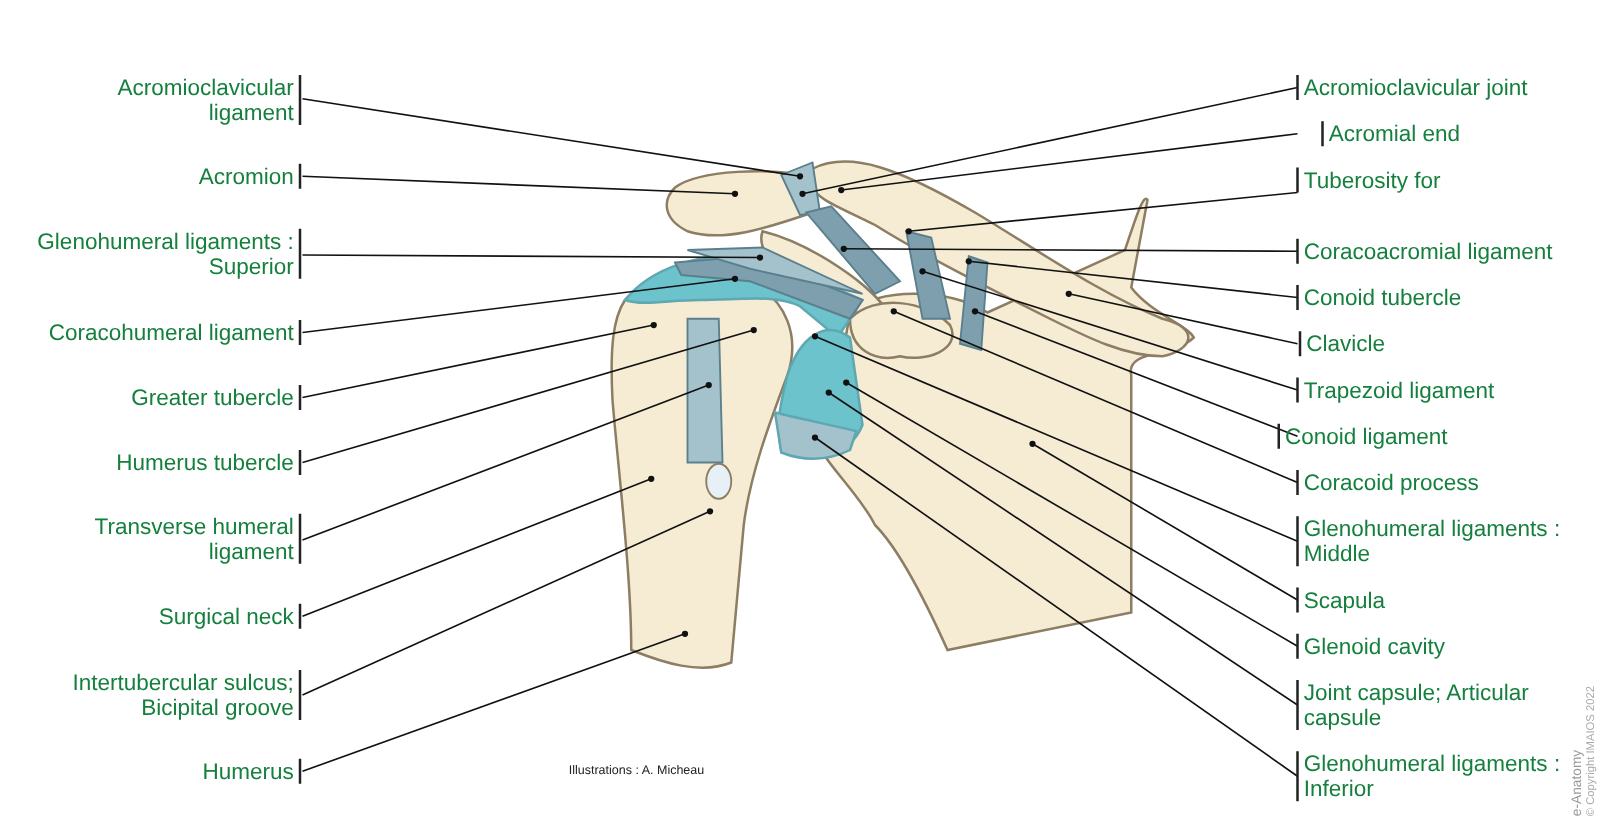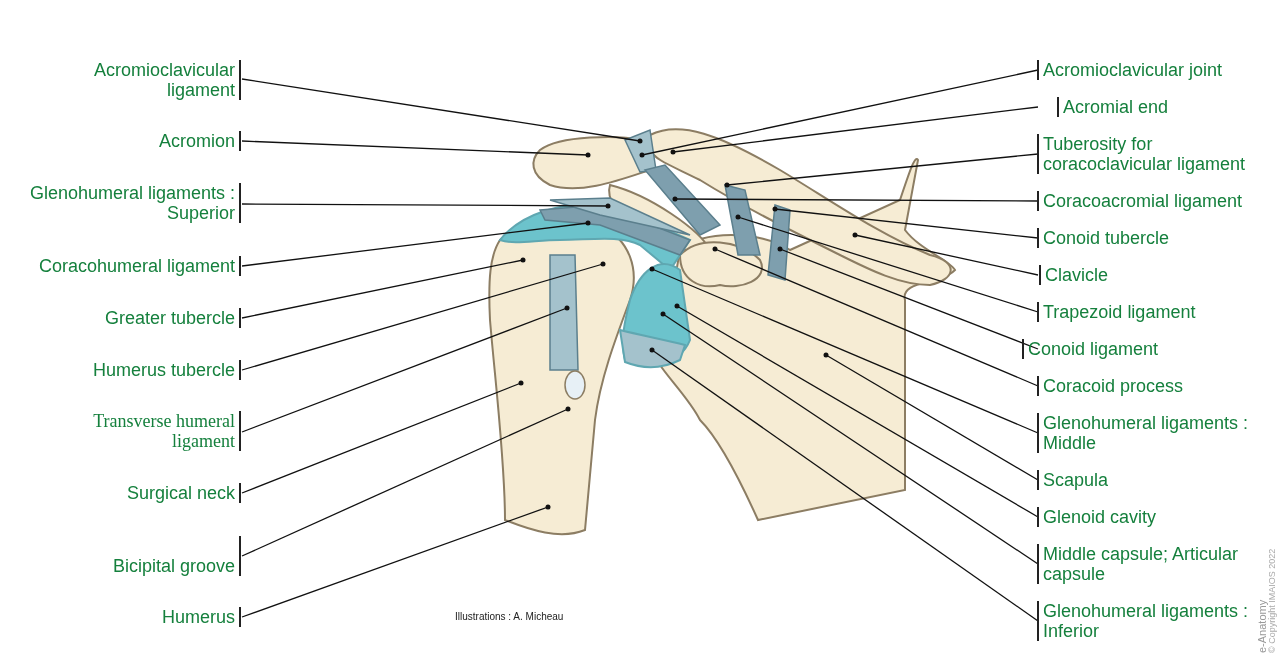--- a/index.html
+++ b/index.html
@@ -103,34 +103,34 @@
       <circle cx="652" cy="350" r="2.5"></circle>
   </g>
 </svg>
 
 <div class="lbl left" style="right:1039px;top:60px;"><span>Acromioclavicular</span><br><span>ligament</span></div>
 <div class="lbl left" style="right:1039px;top:131px;"><span>Acromion</span></div>
 <div class="lbl left" style="right:1039px;top:183px;"><span>Glenohumeral ligaments :</span><br><span>Superior</span></div>
 <div class="lbl left" style="right:1039px;top:256px;"><span>Coracohumeral ligament</span></div>
 <div class="lbl left" style="right:1039px;top:308px;"><span>Greater tubercle</span></div>
 <div class="lbl left" style="right:1039px;top:360px;"><span>Humerus tubercle</span></div>
-<div class="lbl left" style="right:1039px;top:411px;font-family:Liberation Serif, serif;"><span>Transverse humeral</span><br><span>ligament</span></div>
+<div class="lbl left" style="right:1039px;top:411px;"><span>Transverse humeral</span><br><span>ligament</span></div>
 <div class="lbl left" style="right:1039px;top:483px;"><span>Surgical neck</span></div>
-<div class="lbl left" style="right:1039px;top:536px;"><br><span>Bicipital groove</span></div>
+<div class="lbl left" style="right:1039px;top:536px;"><span>Intertubercular sulcus;</span><br><span>Bicipital groove</span></div>
 <div class="lbl left" style="right:1039px;top:607px;"><span>Humerus</span></div>
 
 <div class="lbl right" style="left:1037px;top:60px;"><span>Acromioclavicular joint</span></div>
 <div class="lbl right" style="left:1037px;top:97px;margin-left:20px;"><span>Acromial end</span></div>
-<div class="lbl right" style="left:1037px;top:134px;"><span>Tuberosity for</span><br><span>coracoclavicular ligament</span></div>
+<div class="lbl right" style="left:1037px;top:134px;"><span>Tuberosity for</span><br></div>
 <div class="lbl right" style="left:1037px;top:191px;"><span>Coracoacromial ligament</span></div>
 <div class="lbl right" style="left:1037px;top:228px;text-align:right;"><span>Conoid tubercle</span></div>
 <div class="lbl right" style="left:1039px;top:265px;"><span>Clavicle</span></div>
 <div class="lbl right" style="left:1037px;top:302px;"><span>Trapezoid ligament</span></div>
 <div class="lbl right" style="left:1022px;top:339px;"><span>Conoid ligament</span></div>
 <div class="lbl right" style="left:1037px;top:376px;"><span>Coracoid process</span></div>
 <div class="lbl right" style="left:1037px;top:413px;"><span>Glenohumeral ligaments :</span><br><span>Middle</span></div>
 <div class="lbl right" style="left:1037px;top:470px;"><span>Scapula</span></div>
 <div class="lbl right" style="left:1037px;top:507px;"><span>Glenoid cavity</span></div>
-<div class="lbl right" style="left:1037px;top:544px;"><span>Middle capsule; Articular</span><br><span>capsule</span></div>
+<div class="lbl right" style="left:1037px;top:544px;"><span>Joint capsule; Articular</span><br><span>capsule</span></div>
 <div class="lbl right" style="left:1037px;top:601px;"><span>Glenohumeral ligaments :</span><br><span>Inferior</span></div>
 
 <div class="credit">Illustrations : A. Micheau</div>
 <div class="wm"><b>e-Anatomy</b><span>© Copyright IMAIOS 2022</span></div>
 
 </body></html>

